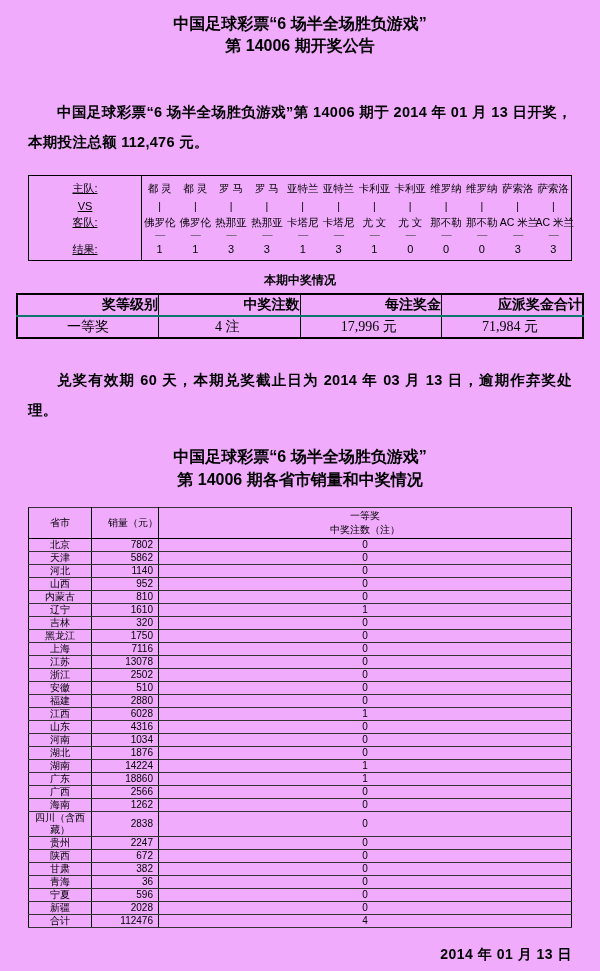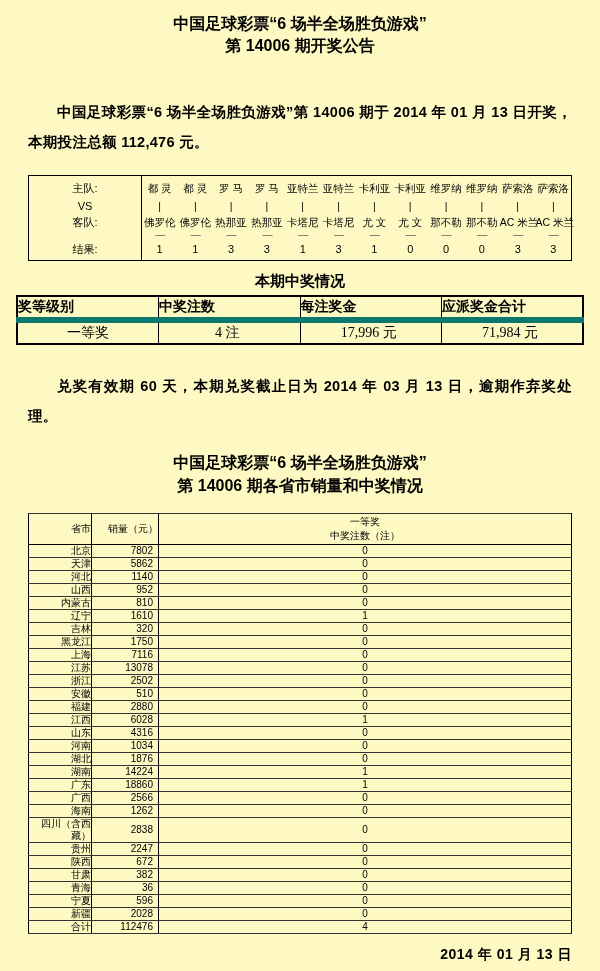--- a/index.html
+++ b/index.html
@@ -1,20 +1,20 @@
 <!DOCTYPE html>
 <html><head>
 <meta charset="utf-8">
 <style>
   html, body { margin: 0; padding: 0; background: #fff; }
   .page {
     position: relative;
     width: 600px;
     height: 971px;
-    background: #fef9c3;
+    background: #f0abfc;
     color: #000;
     font-family: "Liberation Sans", "DejaVu Sans", sans-serif;
     overflow: hidden;
   }
   
   .doc-title { padding-top: 13px; text-align: center; font-weight: bold; font-size: 16px; line-height: 22px; }
   .doc-title div { white-space: nowrap; }
   .sec2-title { margin-top: 20px; text-align: center; font-weight: bold; font-size: 16px; line-height: 23px; }
 
   
@@ -32,58 +32,58 @@
 
   
   .match-table {
     margin: 14px 28px 0;
     width: 544px;
     border-collapse: collapse;
     table-layout: fixed;
     border: 1.5px solid #000;
   }
   .match-table td { padding: 0; text-align: center; white-space: nowrap; overflow: visible; font-size: 10.5px; }
-  .match-table td.mt-label { width: 112px; border-right: 1px solid #000; font-size: 11px; }
+  .match-table td.mt-label { width: 112px; border-right: 1px solid #000; font-size: 11px; text-decoration: underline; }
   tr.mt-home td { height: 19px; padding-top: 3px; }
   tr.mt-vs td { height: 16px; }
   tr.mt-away td { height: 17px; }
   tr.mt-dash td { height: 9px; font-size: 9px; line-height: 7px; color: #555; letter-spacing: -1px; }
   tr.mt-result td { height: 18px; font-size: 11px; padding-bottom: 2px; }
 
   
   .prize-caption {
-    margin-top: 11px; text-align: center; font-weight: bold; font-size: 15px;
+    margin-top: 11px; text-align: center; font-weight: bold; font-size: 12px;
     font-family: "Liberation Serif", "DejaVu Serif", serif;
   }
   .prize-table {
     margin: 4px 16px 0;
     width: 568px;
     border-collapse: collapse;
     table-layout: fixed;
     border: 2px solid #000;
     font-family: "Liberation Serif", "DejaVu Serif", serif;
   }
   .prize-table td { border: 1px solid #000; font-size: 14px; height: 20px; padding: 0; }
-  .prize-table thead td { text-align: left; font-weight: bold; border-bottom: 6px solid #0f766e; }
+  .prize-table thead td { text-align: right; font-weight: bold; border-bottom: 2px solid #0f766e; }
   .prize-table td.c { text-align: center; }
   .prize-table td.r { text-align: center; padding-right: 4px; }
 
   
   .prov-table {
     margin: 16px 28px 0;
     width: 544px;
     border-collapse: collapse;
     table-layout: fixed;
     border: 1.5px solid #000;
   }
   .prov-table td { border: 1px solid #333; border-left: 1px solid #000; border-right: 1px solid #000; padding: 0; font-size: 10px; line-height: 12px; }
   .prov-table thead td { height: 30px; text-align: center; border-bottom: 1.5px solid #000; }
   .prov-table thead td div { line-height: 14px; }
   .prov-table tbody td { height: 12px; }
-  .prov-table td:nth-child(1) { width: 62px; text-align: right; font-family: Liberation Serif, serif; }
+  .prov-table td:nth-child(1) { width: 62px; text-align: center; font-family: Liberation Serif, serif; }
   .prov-table td:nth-child(2) { width: 66px; text-align: right; padding-right: 5px; }
   .prov-table td:nth-child(3) { text-align: center; }
   .prov-table thead td:nth-child(2) { padding-right: 0; }
 
   
   .footer-date {
     position: absolute;
     right: 28px;
     bottom: 7px;
     font-size: 14px;

